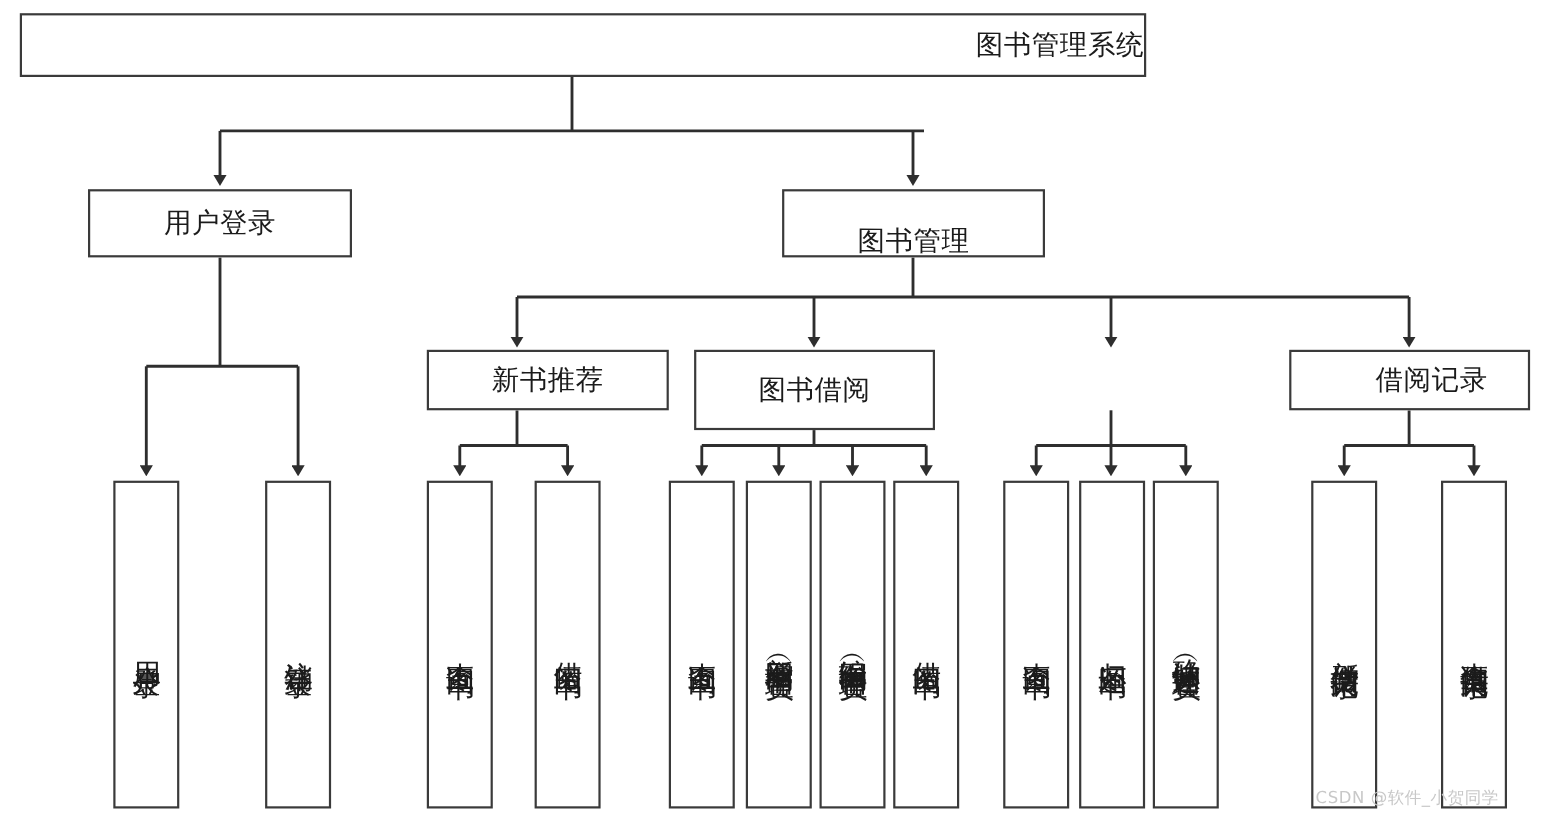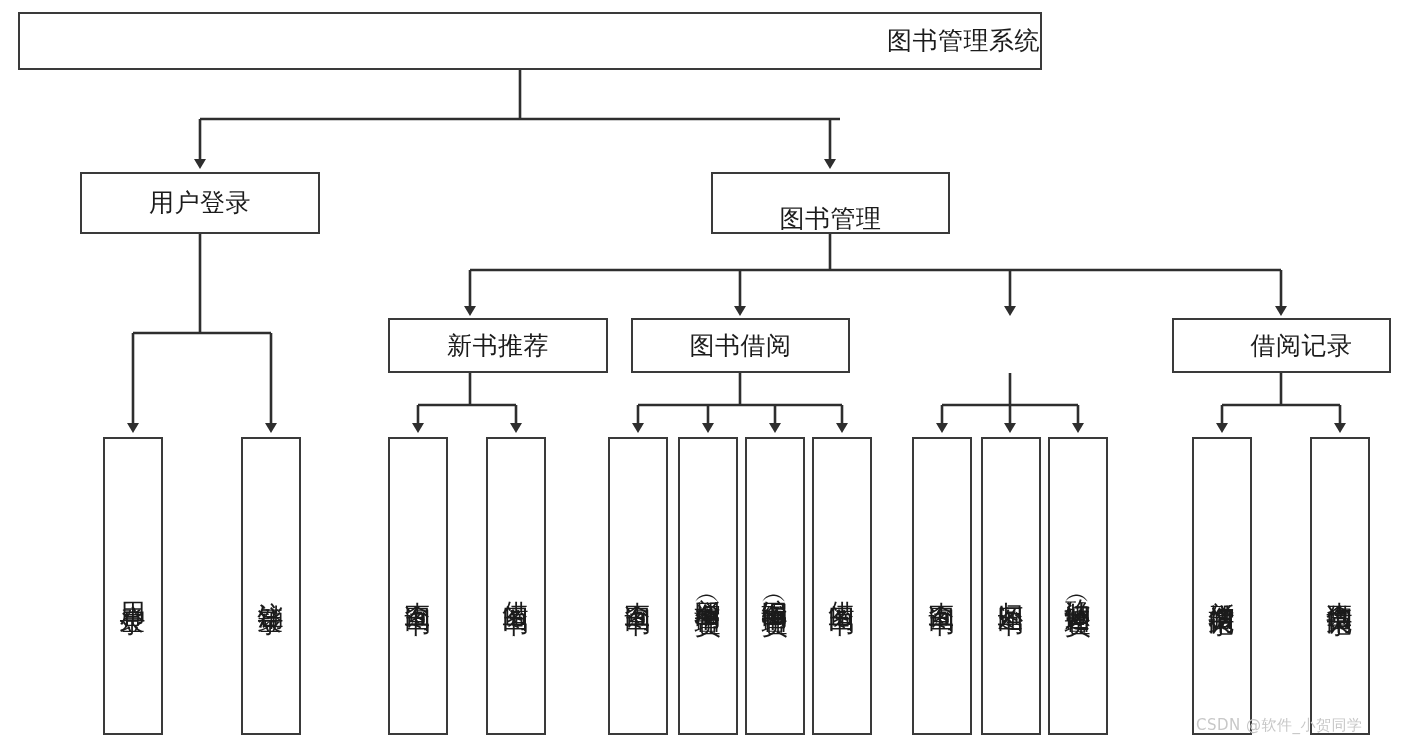--- a/index.html
+++ b/index.html
@@ -136,21 +136,21 @@
   <div class="node h" style="left:80px; top:172px; width:240px; height:62px;">
     <span class="lbl">用户登录</span>
   </div>
   <div class="node h" style="left:711px; top:172px; width:239px; height:62px;align-items:flex-end;">
     <span class="lbl">图书管理</span>
   </div>
 
   <div class="node h" style="left:360px; top:318px; width:220px; height:55px;margin-left:28px;">
     <span class="lbl">新书推荐</span>
   </div>
-  <div class="node h" style="left:631px; top:318px; width:219px; height:55px;">
+  <div class="node h" style="left:631px; top:318px; width:219px; height:73px;">
     <span class="lbl">图书借阅</span>
   </div>
   <div class="node h" style="left:1172px; top:318px; width:219px; height:55px;padding-left:40px;">
     <span class="lbl">借阅记录</span>
   </div>
 
   <div class="node v" style="left:103px; top:437px; width:60px; height:298px;">
     <span class="lbl">用户登录</span>
   </div>
   <div class="node v" style="left:241px; top:437px; width:60px; height:298px;">

